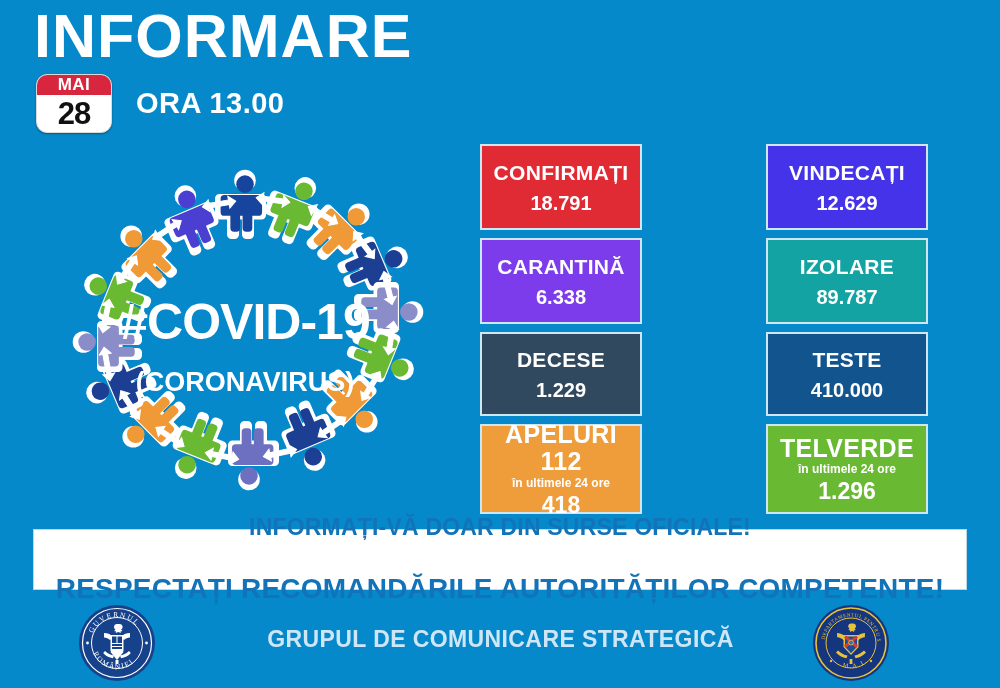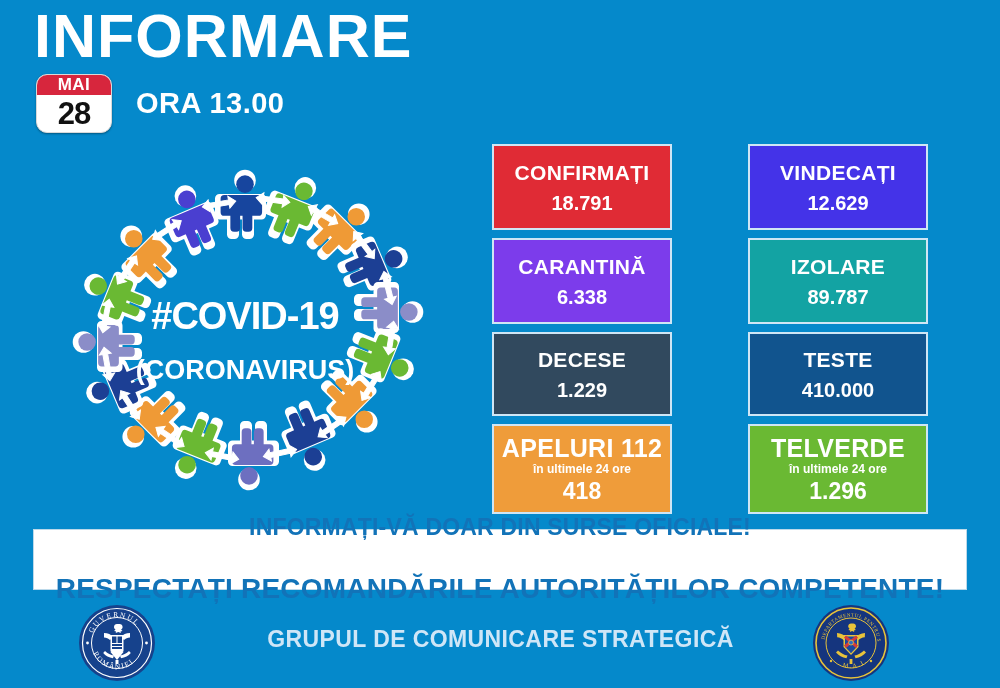--- a/index.html
+++ b/index.html
@@ -39,31 +39,31 @@
     letter-spacing:.5px;
   }
 
   
   .circlewrap{position:absolute;left:35px;top:160px;width:420px;height:355px;}
   .circlewrap svg{display:block;width:100%;height:100%;}
   .covid-text{
     position:absolute;left:0;right:0;top:137px;text-align:center;
     color:#ffffff;pointer-events:none;
   }
-  .covid-main{font-size:38px;font-weight:bold;letter-spacing:-1px;line-height:1;}
+  .covid-main{font-size:50px;font-weight:bold;letter-spacing:-1px;line-height:1;}
   .covid-sub{font-size:27px;font-weight:bold;letter-spacing:0px;margin-top:20px;}
 
   
   .cards{position:absolute;left:480px;top:144px;width:448px;}
   .row{display:flex;justify-content:space-between;margin-bottom:8px;}
   .card{
-    width:180px;box-sizing:border-box;
+    width:162px;box-sizing:border-box;
     border:2px solid #cfe6f5;
     display:flex;flex-direction:column;align-items:center;justify-content:center;
-    color:#ffffff;text-align:center;margin-left:12px;
+    color:#ffffff;text-align:center;
   }
   .r1 .card,.r2 .card{height:86px;}
   .r3 .card{height:84px;}
   .r4 .card{height:90px;}
   .card .lbl{font-size:21px;font-weight:bold;letter-spacing:.3px;line-height:1.1;}
   .card .val{font-size:20px;font-weight:bold;margin-top:9px;line-height:1;}
   .r4 .card .lbl{font-size:25px;}
   .r4 .card .sub{font-size:12px;font-weight:bold;margin-top:1px;line-height:1.1;}
   .r4 .card .val{font-size:23px;margin-top:4px;}
 

